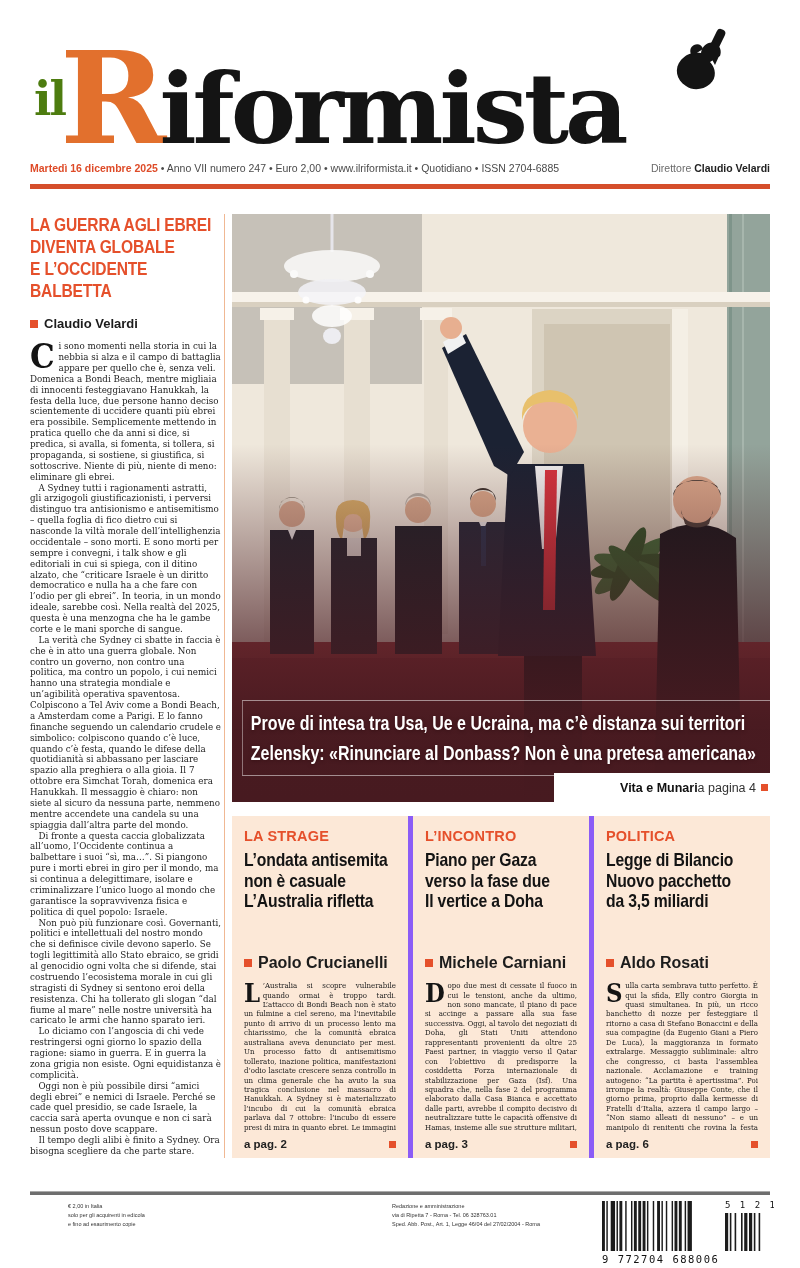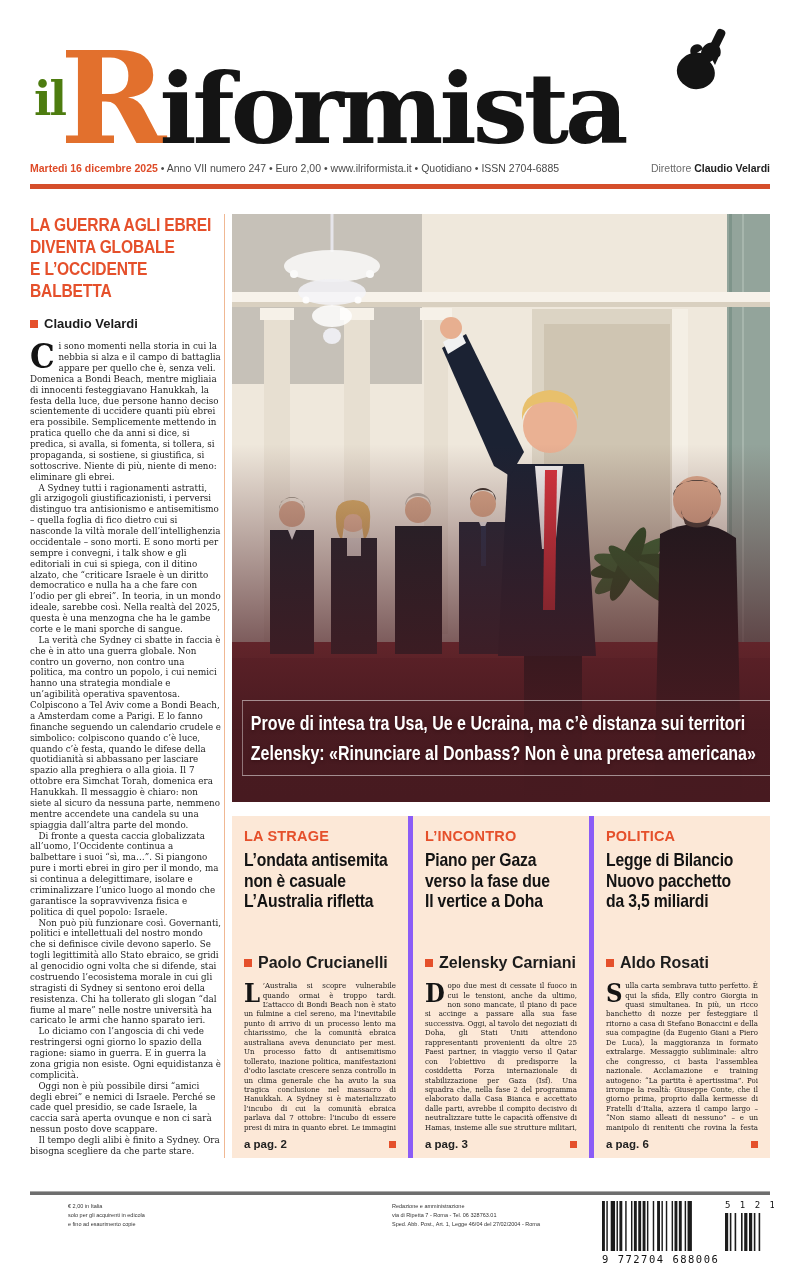--- a/index.html
+++ b/index.html
@@ -201,20 +201,25 @@
 
       <g>
         <path d="M428 320 Q468 298 504 324 L510 588 L422 588 Z" fill="#17181d"></path>
         <circle cx="465" cy="286" r="24" fill="#dca98c"></circle>
         <path d="M441 282 a24 16 0 0 1 48 0 l-4 -10 a24 12 0 0 0 -40 0 Z" fill="#2e2a28"></path>
         <path d="M449 296 a16 13 0 0 0 32 0 l-4 14 a16 10 0 0 1 -24 0 Z" fill="#4a403a"></path>
       </g>
       <rect y="230" width="538" height="358" fill="url(#fade)"></rect>
     </svg>
     <div class="hero-deck sq80">Prove di intesa tra Usa, Ue e Ucraina, ma c’è distanza sui territori<br>Zelensky: «Rinunciare al Donbass? Non è una pretesa americana»</div>
+    <div class="hero-ref">
+      <b>Vita e Munari</b>
+        <span> a pagina 4 </span>
+        <span class="sq-bullet small"></span>
+    </div>
   </div>
 
   <div class="strip" id="strip">
     <article class="col">
       <div class="kicker">LA STRAGE</div>
       <h3 class="col-head sq85">L’ondata antisemita<br>non è casuale<br>L’Australia rifletta</h3>
       <div class="byline">
         <span class="sq-bullet"></span>
         <span class="byline-name">Paolo Crucianelli</span>
       </div>
@@ -223,21 +228,21 @@
         <span class="pageref-text">a pag. 2</span>
         <span class="sq-bullet small"></span>
       </div>
     </article>
 
     <article class="col bordered">
       <div class="kicker">L’INCONTRO</div>
       <h3 class="col-head sq85">Piano per Gaza<br>verso la fase due<br>Il vertice a Doha</h3>
       <div class="byline">
         <span class="sq-bullet"></span>
-        <span class="byline-name">Zelensky Carniani</span>
+        <span class="byline-name">Michele Carniani</span>
       </div>
       <div class="col-body sq88"><span class="dropcap">D</span>opo due mesi di cessate il fuoco in cui le tensioni, anche da ultimo, non sono mancate, il piano di pace si accinge a passare alla sua fase successiva. Oggi, al tavolo dei negoziati di Doha, gli Stati Uniti attendono rappresentanti provenienti da oltre 25 Paesi partner, in viaggio verso il Qatar con l’obiettivo di predisporre la cosiddetta Forza internazionale di stabilizzazione per Gaza (Isf). Una squadra che, nella fase 2 del programma elaborato dalla Casa Bianca e accettato dalle parti, avrebbe il compito decisivo di neutralizzare tutte le capacità offensive di Hamas, insieme alle sue strutture militari, a partire dai tunnel.</div>
       <div class="pageref">
         <span class="pageref-text">a pag. 3</span>
         <span class="sq-bullet small"></span>
       </div>
     </article>
 
     <article class="col bordered">
       <div class="kicker">POLITICA</div>

